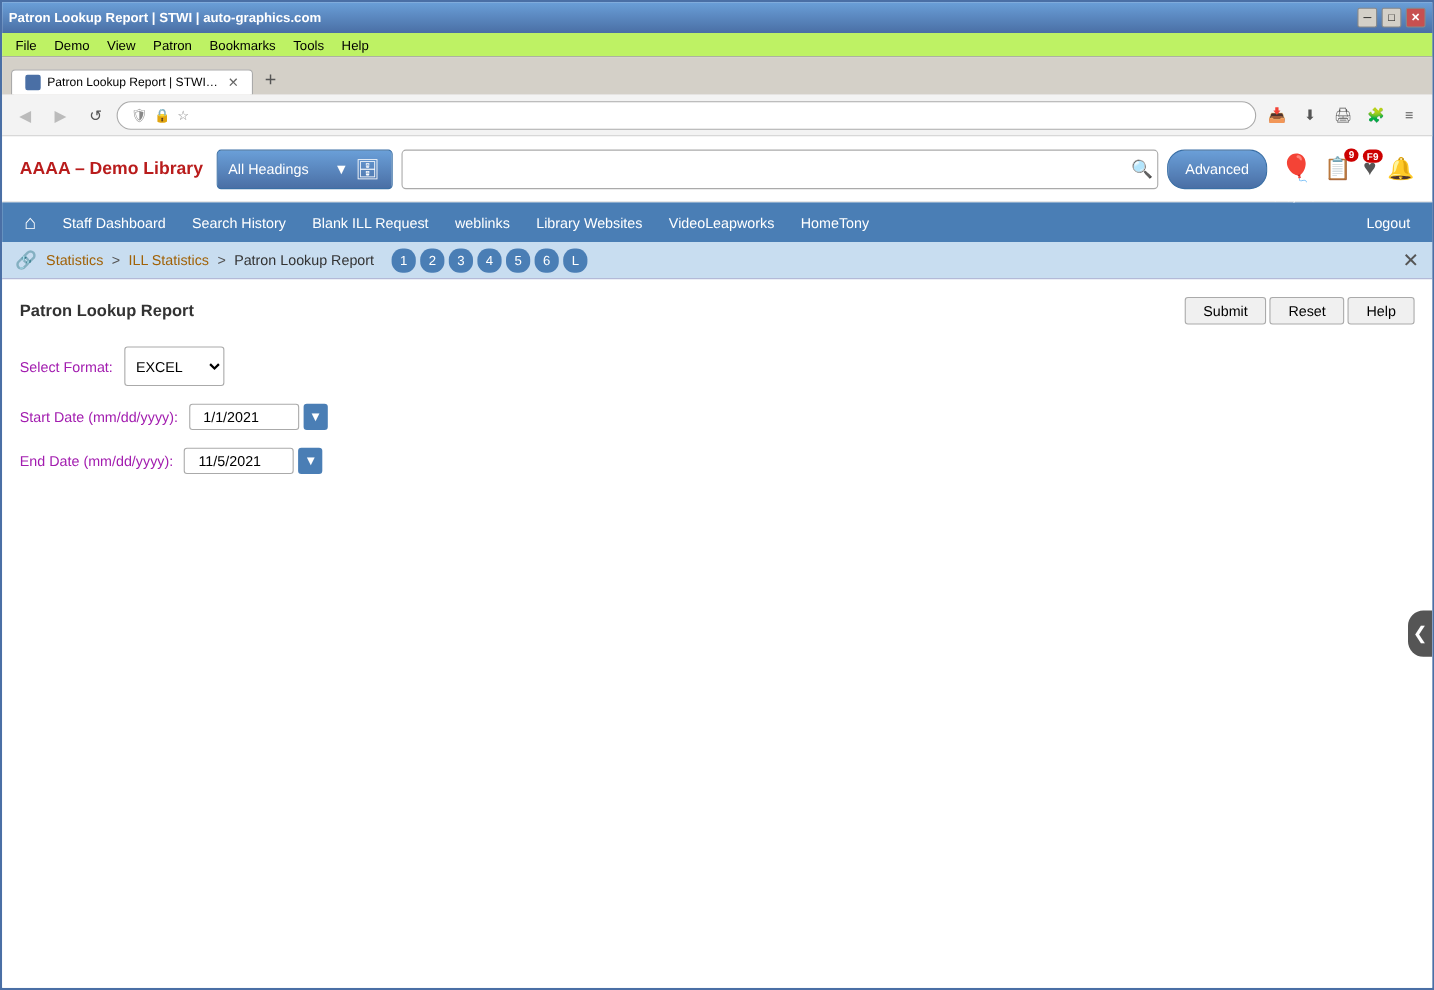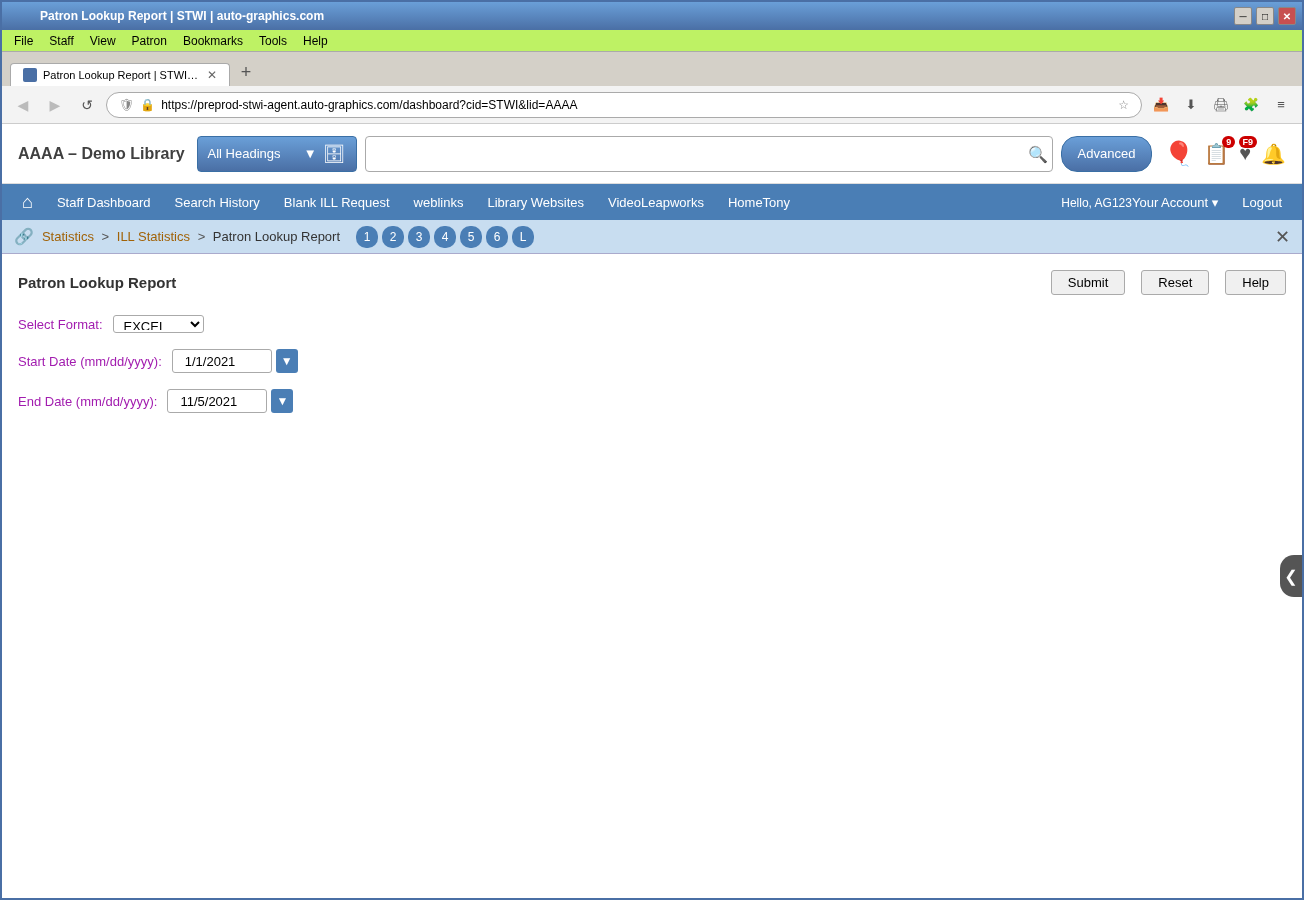--- a/index.html
+++ b/index.html
@@ -1,21 +1,21 @@
 <!DOCTYPE html>
 <html><head>
   <meta charset="utf-8">
   <style>
     * { box-sizing: border-box; margin: 0; padding: 0; }
     body { font-family: Arial, sans-serif; font-size: 13px; background: #f0f0f0; overflow: hidden; }
 
     
     .os-window { width: 1304px; height: 900px; display: flex; flex-direction: column; border: 2px solid #4a6fa5; background: #fff; }
     .os-titlebar { background: linear-gradient(to bottom, #6a9fd8, #4a6fa5); height: 28px; display: flex; align-items: center; justify-content: space-between; padding: 0 6px; }
-    .os-titlebar-title { color: #fff; font-size: 12px; font-weight: bold; margin-left: 32px; }
+    .os-titlebar-title { color: #fff; font-size: 12px; font-weight: bold; }
     .os-titlebar-controls { display: flex; gap: 4px; }
     .os-btn { width: 18px; height: 18px; border: 1px solid #888; border-radius: 2px; cursor: pointer; display: flex; align-items: center; justify-content: center; font-size: 10px; font-weight: bold; }
     .os-btn-min { background: #d4d0c8; }
     .os-btn-max { background: #d4d0c8; }
     .os-btn-close { background: #c75050; color: #fff; }
 
     
     .menu-bar { background: #bef264; height: 22px; display: flex; align-items: center; padding: 0 4px; border-bottom: 1px solid #aaa; }
     .menu-item { padding: 2px 8px; font-size: 12px; cursor: pointer; color: #000; }
 
@@ -32,63 +32,63 @@
     .nav-btn { background: none; border: 1px solid transparent; border-radius: 3px; width: 26px; height: 26px; cursor: pointer; display: flex; align-items: center; justify-content: center; font-size: 14px; color: #555; }
     .nav-btn.disabled { color: #bbb; cursor: default; }
     .url-bar { flex: 1; height: 26px; border: 1px solid #aaa; border-radius: 13px; padding: 0 12px; font-size: 12px; background: #fff; display: flex; align-items: center; gap: 6px; }
     .url-bar-input { flex: 1; border: none; outline: none; font-size: 12px; background: transparent; }
     .url-icon { color: #888; font-size: 12px; }
     .nav-right-icons { display: flex; gap: 4px; }
     .nav-icon-btn { background: none; border: 1px solid transparent; border-radius: 3px; width: 26px; height: 26px; cursor: pointer; display: flex; align-items: center; justify-content: center; font-size: 13px; color: #555; }
 
     
     .app-header { background: #fff; border-bottom: 1px solid #ddd; height: 60px; display: flex; align-items: center; padding: 0 16px; gap: 12px; }
-    .app-logo { font-size: 16px; font-weight: bold; color: #404040; white-space: nowrap; }
+    .app-logo { font-size: 16px; font-weight: bold; color: #b91c1c; white-space: nowrap; }
     .search-container { flex: 1; display: flex; align-items: center; gap: 8px; justify-content: space-between; }
     .search-dropdown { background: linear-gradient(to bottom, #6a9fd8, #4a6fa5); color: #fff; border: 1px solid #3a6fa5; border-radius: 4px; padding: 0 10px; height: 36px; display: flex; align-items: center; gap: 6px; cursor: pointer; font-size: 13px; min-width: 160px; }
     .search-dropdown-arrow { margin-left: auto; }
     .search-db-icon { font-size: 18px; color: #fff; }
     .search-input-wrapper { flex: 1; position: relative; }
     .search-input { width: 100%; height: 36px; border: 1px solid #aaa; border-radius: 4px; padding: 0 36px 0 10px; font-size: 13px; }
     .search-btn { position: absolute; right: 4px; top: 50%; transform: translateY(-50%); background: none; border: none; cursor: pointer; color: #4a6fa5; font-size: 16px; }
     .advanced-btn { background: linear-gradient(to bottom, #6a9fd8, #4a6fa5); color: #fff; border: 1px solid #3a6fa5; border-radius: 16px; padding: 0 16px; height: 36px; cursor: pointer; font-size: 13px; white-space: nowrap; }
     .header-right { display: flex; align-items: center; gap: 10px; }
     .balloon-icon { font-size: 24px; }
     .icon-badge-wrapper { position: relative; cursor: pointer; }
     .icon-badge-wrapper .badge { position: absolute; top: -6px; right: -6px; background: #c00; color: #fff; border-radius: 8px; font-size: 9px; padding: 1px 4px; font-weight: bold; }
     .header-icon { font-size: 20px; color: #555; }
 
     
     .app-nav { background: #4a7eb5; height: 36px; display: flex; align-items: center; padding: 0 8px; }
     .nav-home { color: #fff; font-size: 18px; padding: 0 12px; cursor: pointer; }
     .nav-link { color: #fff; font-size: 13px; padding: 0 12px; cursor: pointer; text-decoration: none; white-space: nowrap; }
-    .nav-user { margin-left: auto; color: #fff; font-size: 12px; display: flex; align-items: flex-end; padding-right: 12px; }
+    .nav-user { margin-left: auto; color: #fff; font-size: 12px; display: flex; flex-direction: column; align-items: flex-end; padding-right: 12px; gap: 32px; }
     .nav-user-account { cursor: pointer; font-size: 13px; }
     .nav-logout { color: #fff; font-size: 13px; padding: 0 12px; cursor: pointer; }
 
     
     .breadcrumb-bar { background: #c8ddf0; height: 34px; display: flex; align-items: center; padding: 0 12px; border-bottom: 1px solid #aac; }
     .breadcrumb-icon { font-size: 16px; color: #555; margin-right: 8px; }
     .breadcrumb-text { font-size: 13px; color: #333; }
     .breadcrumb-link { color: #a16207; cursor: pointer; }
     .breadcrumb-sep { color: #555; margin: 0 4px; }
     .pagination { display: flex; gap: 4px; margin-left: 16px; }
     .page-btn { background: #4a7eb5; color: #fff; border: none; border-radius: 10px; width: 22px; height: 22px; display: flex; align-items: center; justify-content: center; font-size: 12px; cursor: pointer; }
     .close-btn { margin-left: auto; background: none; border: none; font-size: 18px; color: #555; cursor: pointer; }
 
     
     .main-content { flex: 1; background: #fff; padding: 16px; position: relative; overflow: auto; }
     .report-header { display: flex; align-items: center; justify-content: space-between; margin-bottom: 20px; }
     .report-title { font-size: 15px; font-weight: bold; color: #333; }
-    .report-actions { display: flex; gap: 16px; }
+    .report-actions { display: flex; gap: 3px; }
     .action-btn { padding: 4px 16px; font-size: 13px; border: 1px solid #aaa; border-radius: 3px; cursor: pointer; background: #f0f0f0; }
 
     .form-row { display: flex; align-items: center; margin-bottom: 16px; }
     .form-label { font-size: 13px; color: #a21caf; margin-right: 10px; white-space: nowrap; }
-    .format-select { border: 1px solid #aaa; border-radius: 3px; padding: 2px 20px 2px 6px; font-size: 13px; background: #fff; cursor: pointer; appearance: auto; height: 18px; }
+    .format-select { border: 1px solid #aaa; border-radius: 3px; padding: 2px 20px 2px 6px; font-size: 13px; background: #fff; cursor: pointer; appearance: auto; height: 36px; }
     .date-input { border: 1px solid #aaa; border-radius: 3px; padding: 2px 12px; font-size: 13px; width: 100px; height: 24px; }
     .calendar-btn { background: #4a7eb5; border: none; border-radius: 3px; width: 22px; height: 24px; cursor: pointer; margin-left: 4px; display: flex; align-items: center; justify-content: center; color: #fff; font-size: 12px; }
 
     .side-toggle { position: absolute; right: 0; top: 50%; transform: translateY(-50%); background: #555; color: #fff; border: none; border-radius: 14px 0 0 14px; width: 22px; height: 42px; cursor: pointer; font-size: 16px; display: flex; align-items: center; justify-content: center; }
   </style>
 </head>
 <body>
 
 <div class="os-window">
 
@@ -96,21 +96,21 @@
     <span class="os-titlebar-title">Patron Lookup Report | STWI | auto-graphics.com</span>
     <div class="os-titlebar-controls">
       <div class="os-btn os-btn-min">─</div>
       <div class="os-btn os-btn-max">□</div>
       <div class="os-btn os-btn-close">✕</div>
     </div>
   </div>
 
   <div class="menu-bar">
     <span class="menu-item">File</span>
-    <span class="menu-item">Staff</span>
+    <span class="menu-item">Demo</span>
     <span class="menu-item">View</span>
     <span class="menu-item">Patron</span>
     <span class="menu-item">Bookmarks</span>
     <span class="menu-item">Tools</span>
     <span class="menu-item">Help</span>
   </div>
 
   <div class="browser-chrome">
 
     <div class="tab-bar">
@@ -122,21 +122,20 @@
       <button class="tab-new">+</button>
     </div>
 
     <div class="nav-bar">
       <button class="nav-btn disabled">◀</button>
       <button class="nav-btn disabled">▶</button>
       <button class="nav-btn">↺</button>
       <div class="url-bar">
         <span class="url-icon">🛡</span>
         <span class="url-icon">🔒</span>
-        <input class="url-bar-input" type="text" value="https://preprod-stwi-agent.auto-graphics.com/dashboard?cid=STWI&amp;lid=AAAA" style="">
         <span class="url-icon">☆</span>
       </div>
       <div class="nav-right-icons">
         <button class="nav-icon-btn">📥</button>
         <button class="nav-icon-btn">⬇</button>
         <button class="nav-icon-btn">🖨</button>
         <button class="nav-icon-btn">🧩</button>
         <button class="nav-icon-btn">≡</button>
       </div>
     </div>

